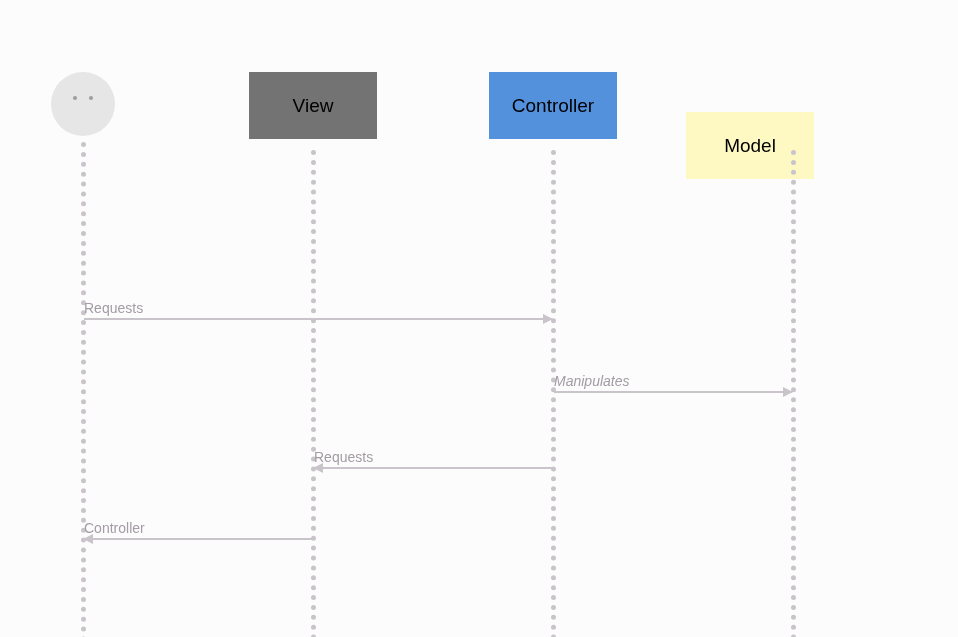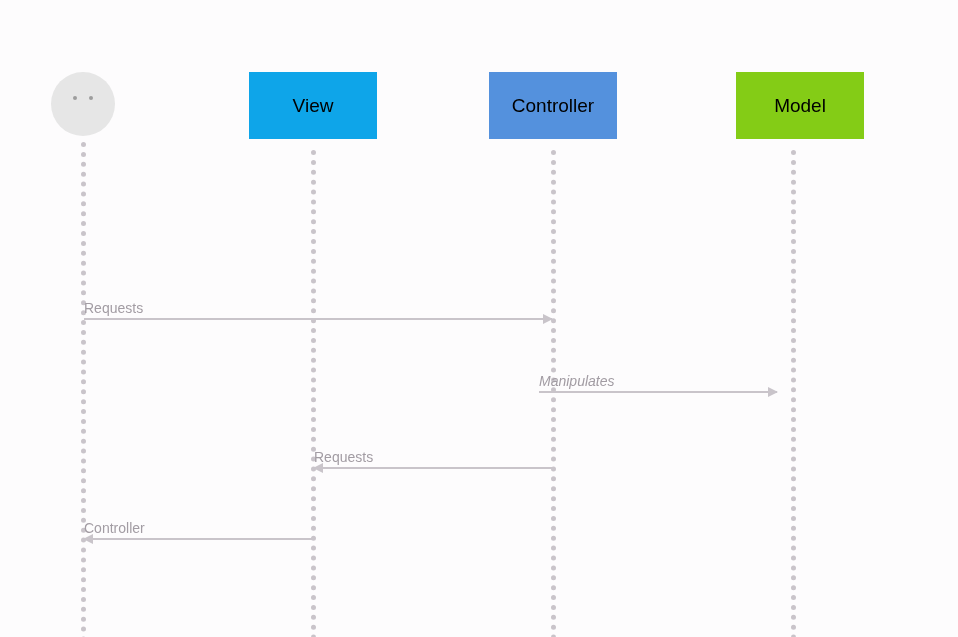--- a/index.html
+++ b/index.html
@@ -20,23 +20,23 @@
       position: absolute;
       top: 72px;
       width: 128px;
       height: 67px;
       display: flex;
       align-items: center;
       justify-content: center;
       font-size: 19px;
       color: #000;
     }
-    .view-box { left: 249px; background: #0ea5e9; }
+    .view-box { left: 249px; background: #737373; }
     .controller-box { left: 489px; background: #5491dd; }
-    .model-box { left: 736px; background: #84cc16; }
+    .model-box { left: 686px; background: #fef9c3; margin-top: 40px; }
 
     .user-head {
       position: absolute;
       left: 51px;
       top: 72px;
       width: 64px;
       height: 64px;
       border-radius: 50%;
       background: #e6e6e6;
       display: flex;
@@ -107,21 +107,21 @@
 
   <div class="lifeline user"></div>
   <div class="lifeline view"></div>
   <div class="lifeline controller"></div>
   <div class="lifeline model"></div>
 
   <div class="message arrow-right" style="left:84px; top:318px; width:468px;">
     <span class="label">Requests</span>
   </div>
 
-  <div class="message arrow-right" style="left:539px; top:391px; width:238px;font-style:italic;">
+  <div class="message arrow-right" style="left:554px; top:391px; width:238px;font-style:italic;">
     <span class="label">Manipulates</span>
   </div>
 
   <div class="message arrow-left" style="left:314px; top:467px; width:238px;">
     <span class="label">Requests</span>
   </div>
 
   <div class="message arrow-left" style="left:84px; top:538px; width:228px;">
     <span class="label">Controller</span>
   </div>

